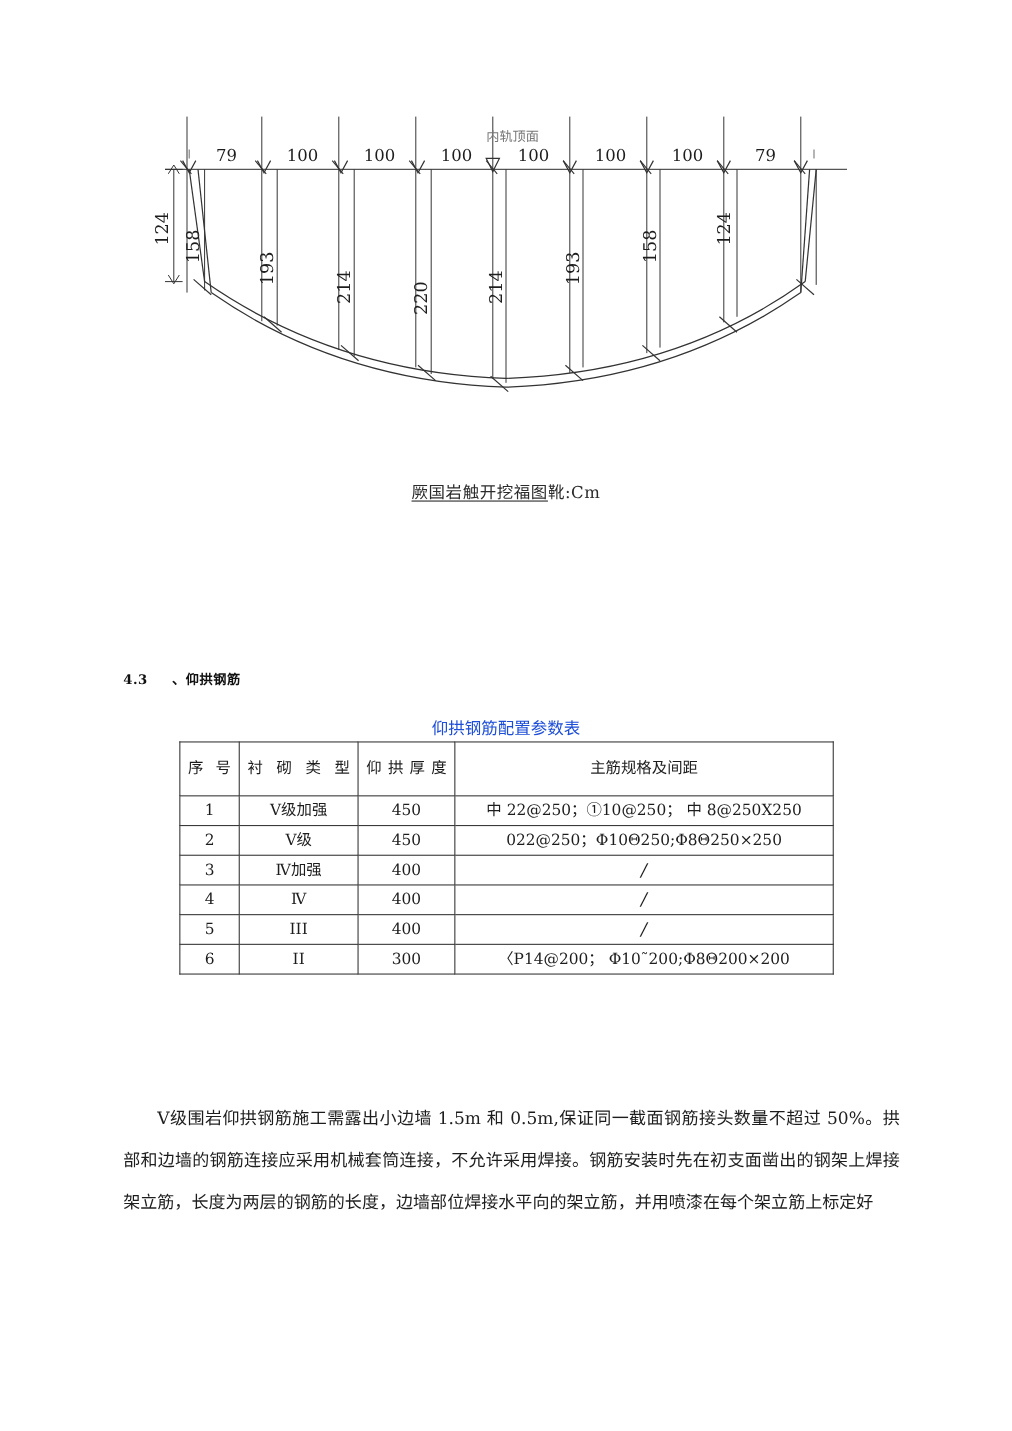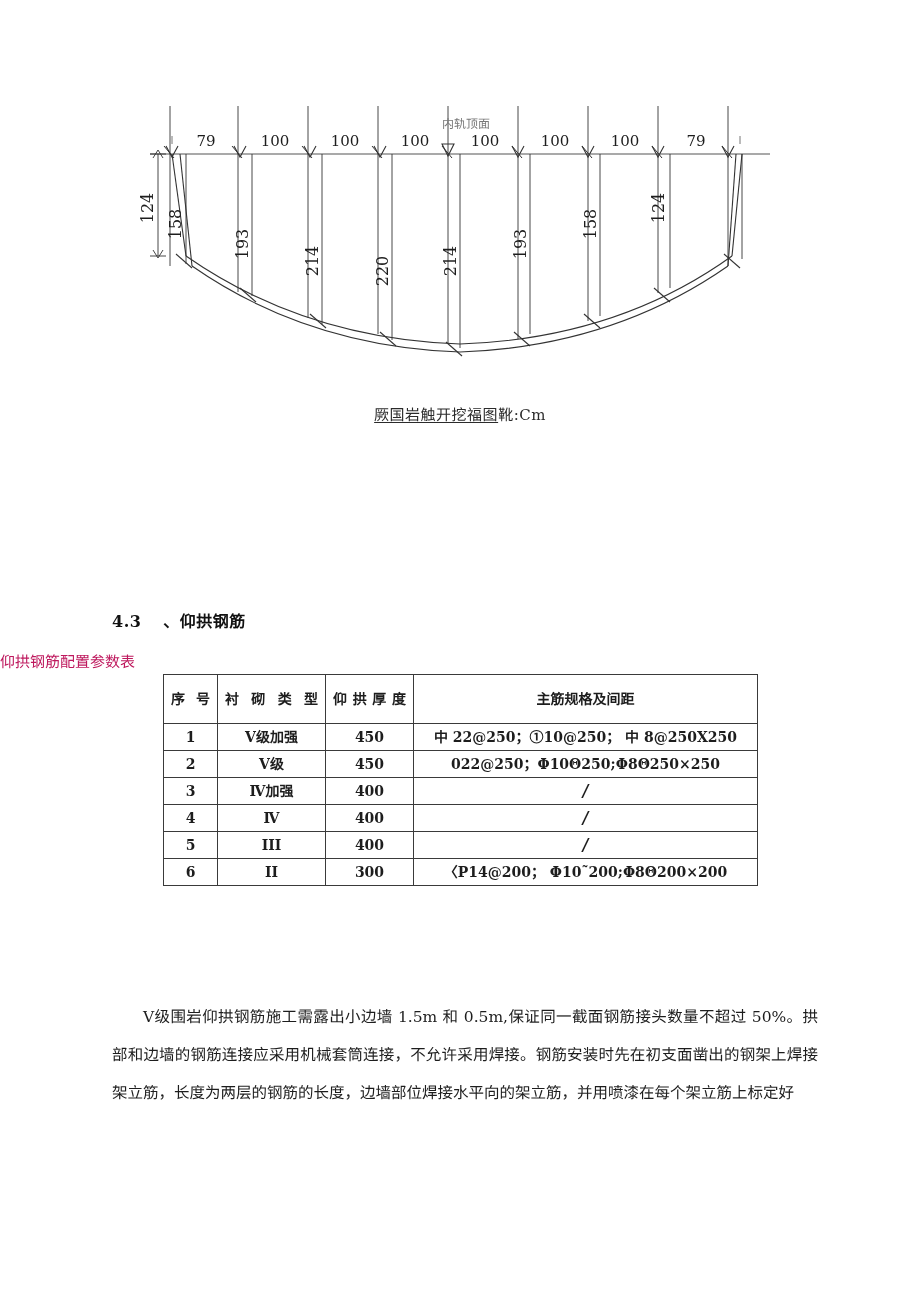--- a/index.html
+++ b/index.html
@@ -34,21 +34,21 @@
     height: 320px;
   }
   .figure-svg {
     display: block;
     margin: 0 auto;
   }
 
   .fig-caption {
     position: absolute;
     left: 0;
-    top: 403px;
+    top: 436px;
     width: 920px;
     text-align: center;
     font-size: 15px;
     font-family: "DejaVu Serif", "Liberation Serif", serif;
     letter-spacing: 0.5px;
     color: #2b2b2b;
   }
   .fig-caption span.underline-part {
     text-decoration: underline;
     text-underline-offset: 2px;
@@ -72,55 +72,55 @@
     color: #1d1d1d;
   }
   p.indent2 { text-indent: 2em; }
   p.indent1 { text-indent: 1.2em; }
 
   h3.section-head {
     position: absolute;
     left: 112px;
     top: 608px;
     margin: 0;
-    font-size: 16px;
+    font-size: 12px;
     font-weight: bold;
     font-family: "DejaVu Serif", "Liberation Serif", serif;
     color: #111;
     letter-spacing: 0.5px;
   }
   h3.section-head .num { margin-right: 22px; }
 
   
   .table-title {
     position: absolute;
     left: 0;
     top: 650px;
     width: 920px;
-    text-align: left;
+    text-align: center;
     font-size: 15px;
     font-family: "DejaVu Serif", "Liberation Serif", serif;
-    color: #be185d;
+    color: #1d4ed8;
   }
   table.param-table {
     position: absolute;
     left: 163px;
     top: 674px;
     width: 594px;
     border-collapse: collapse;
     font-size: 14px;
     font-family: "DejaVu Serif", "Liberation Serif", serif;
     table-layout: fixed;
   }
   table.param-table td, table.param-table th {
     border: 1px solid #3a3a3a;
     padding: 2px 3px;
     text-align: center;
     vertical-align: middle;
-    font-weight: bold;
+    font-weight: normal;
     color: #1d1d1d;
   }
   table.param-table thead th {
     height: 44px;
     line-height: 20px;
   }
   table.param-table tbody td {
     height: 22px;
     line-height: 20px;
   }

